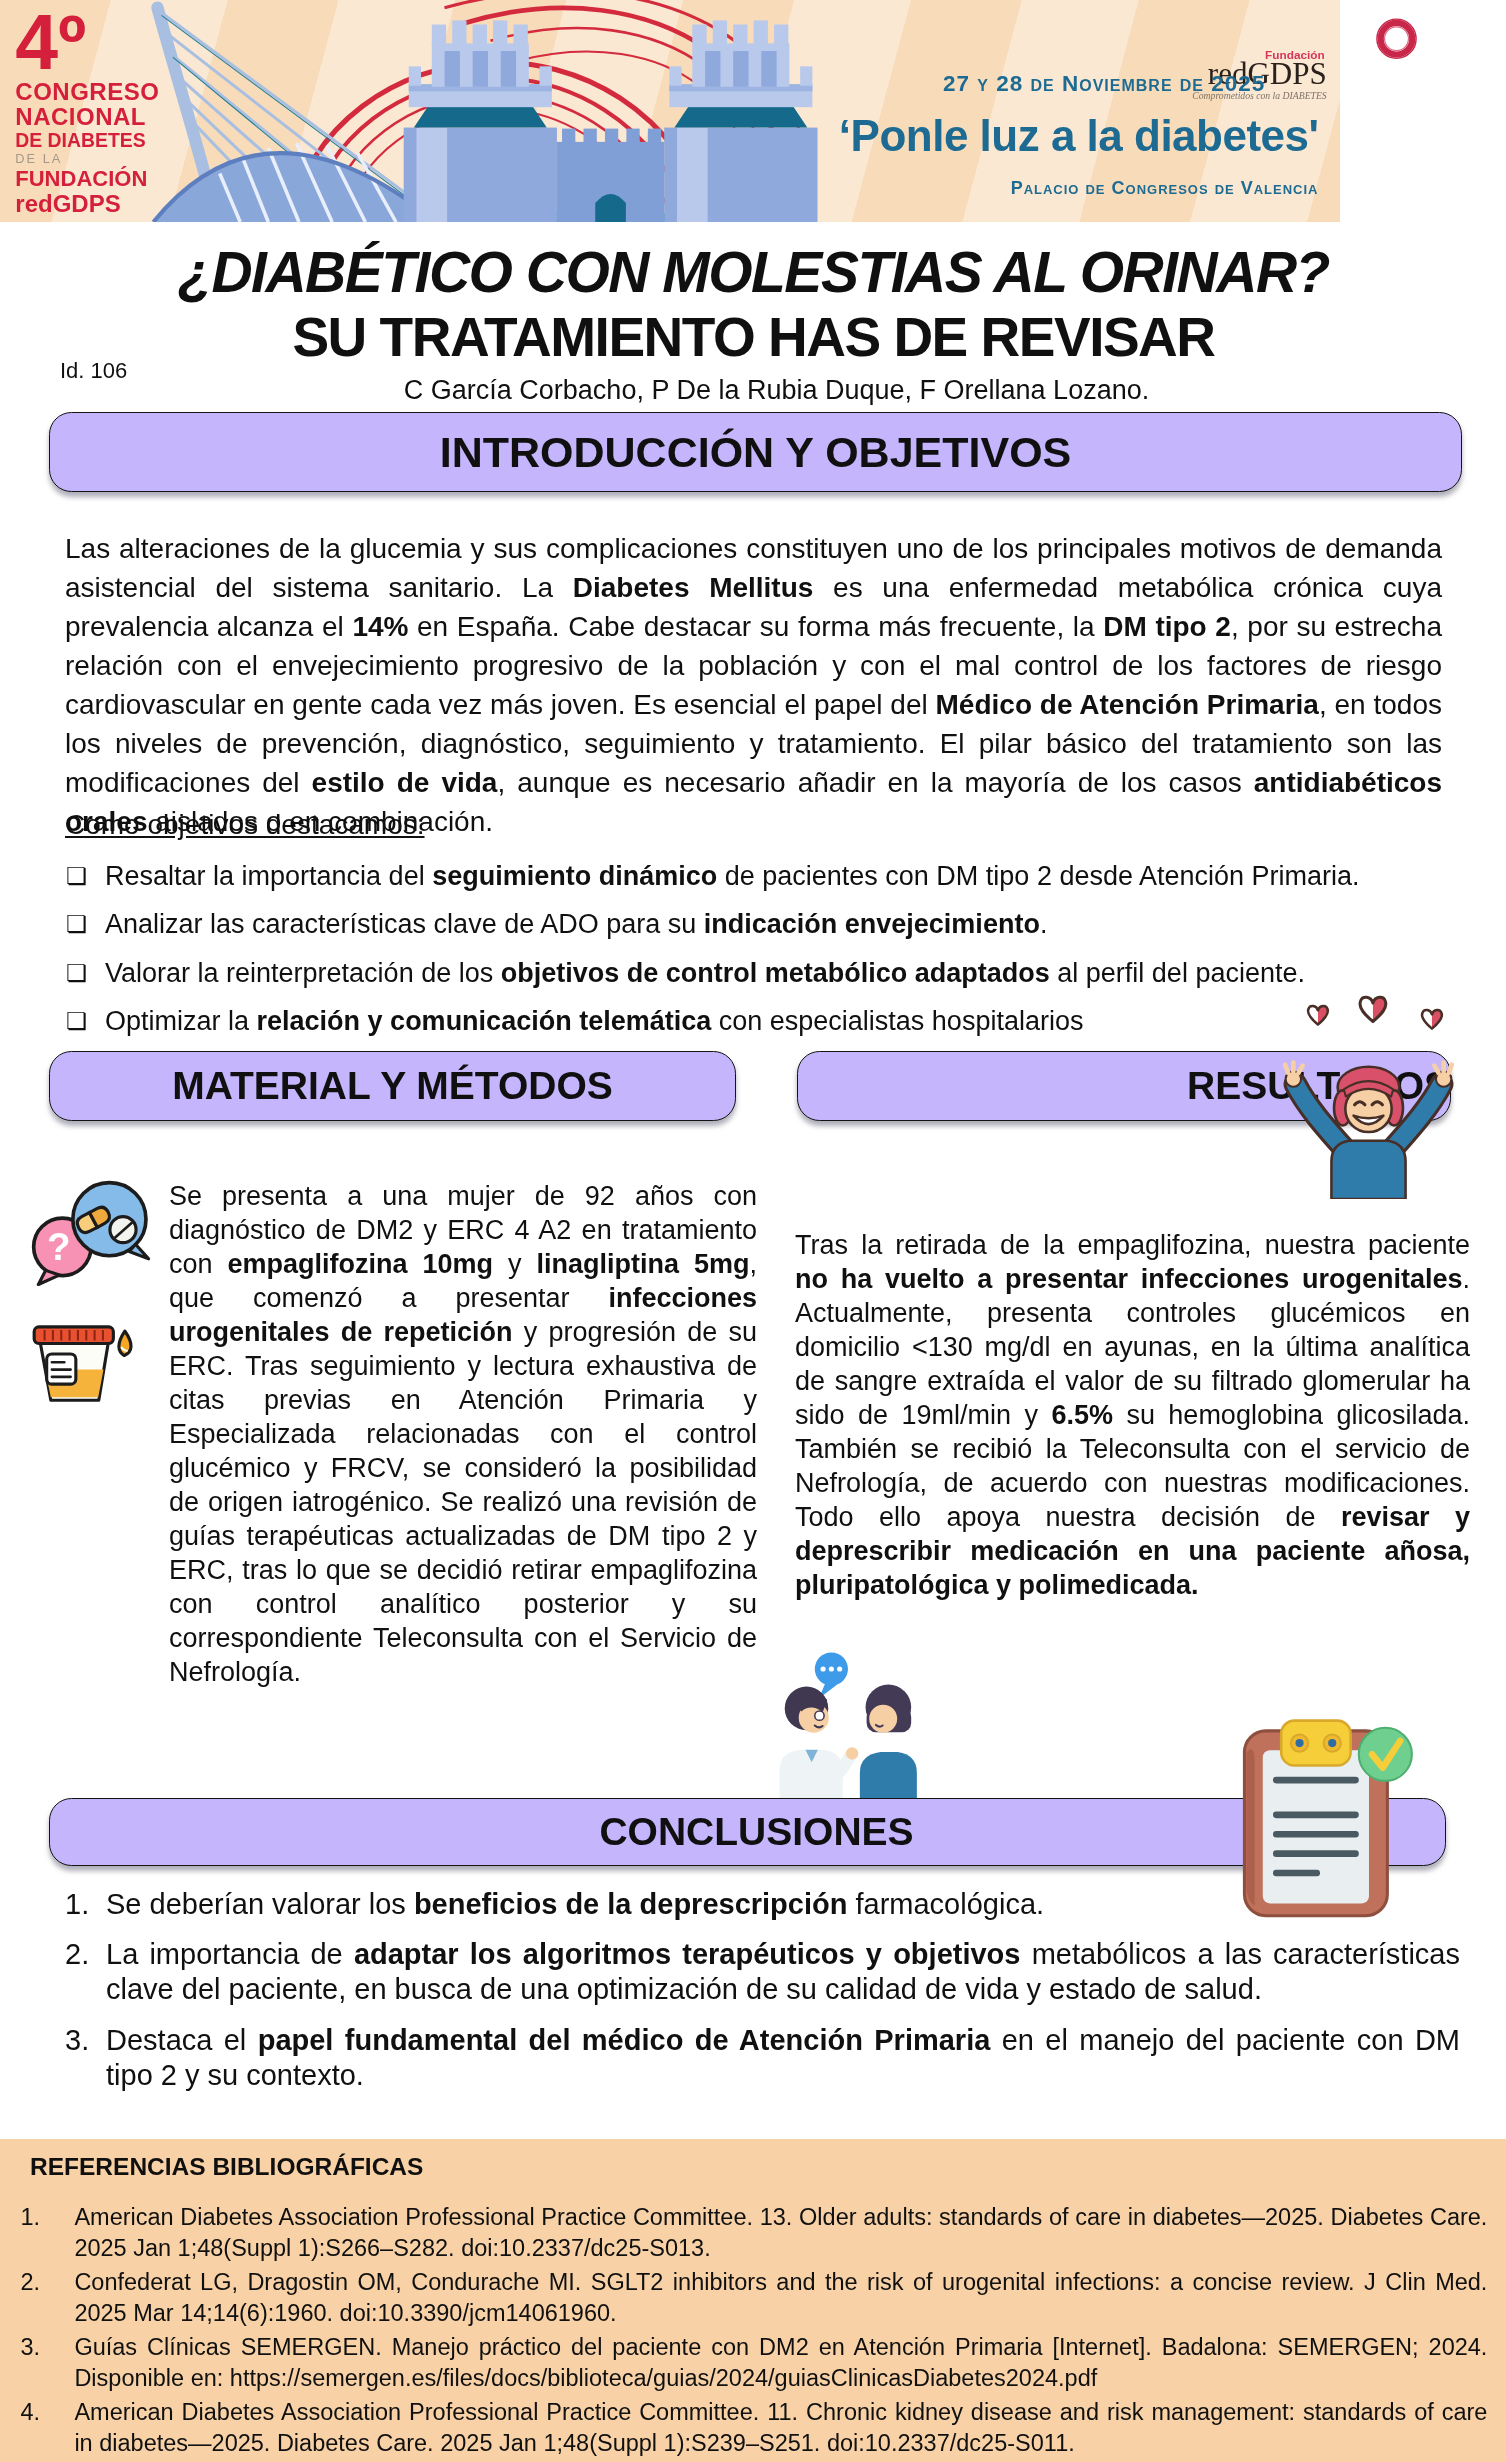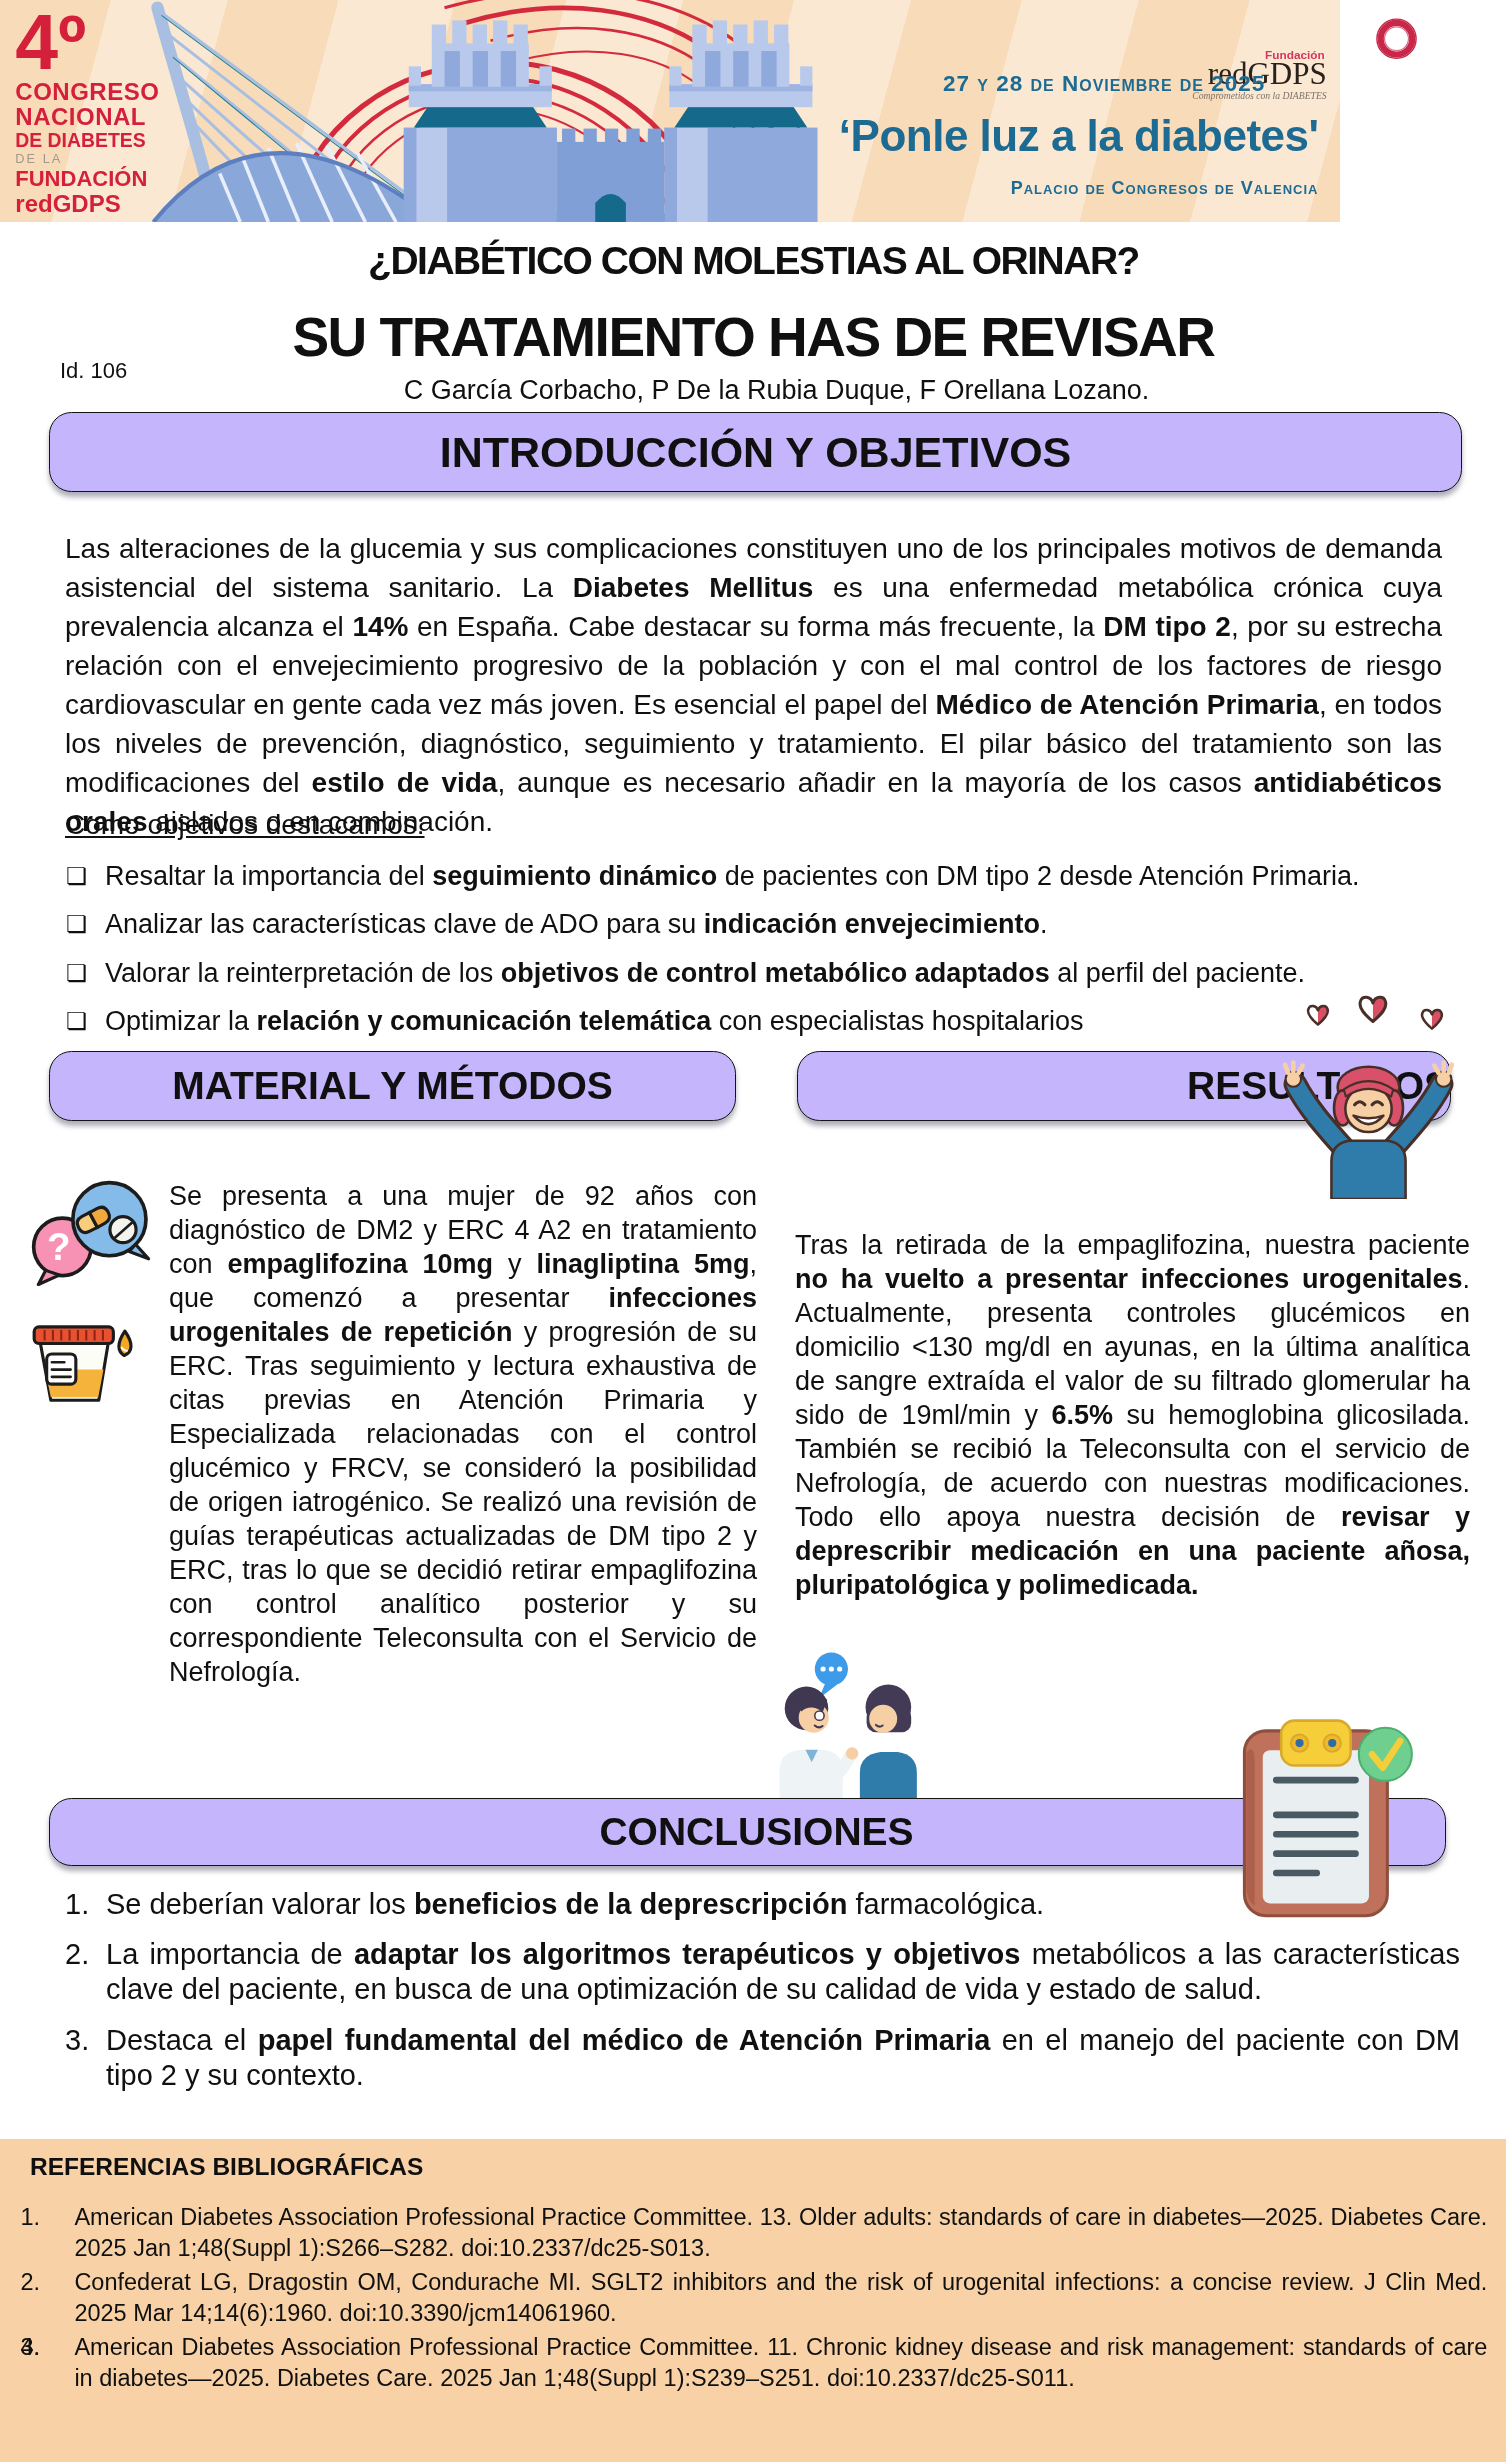--- a/index.html
+++ b/index.html
@@ -20,21 +20,21 @@
   .logo-ring{left:1375px;top:15.3px;width:43px;height:47px;z-index:3;}
   .logo-fund{right:15.3px;top:48px;font-size:11.8px;color:#d5365b;z-index:3;font-weight:bold;}
   .logo-name{right:13.3px;top:56px;font-size:31px;font-family:"Liberation Serif",serif;color:#2a211c;z-index:3;}
   .logo-tag{right:13.3px;top:90px;font-size:9.7px;font-style:italic;font-family:"Liberation Serif",serif;color:#7d7268;z-index:3;}
   .hdr-date{left:943px;top:71px;font-size:22.5px;font-weight:bold;color:#1d6b93;
             font-variant:small-caps;letter-spacing:1px;z-index:3;}
   .hdr-slogan{right:21.5px;top:111px;font-size:44px;font-weight:bold;color:#1d6b93;letter-spacing:-0.5px;z-index:3;}
   .hdr-venue{right:21.5px;top:178px;font-size:18px;font-weight:bold;color:#1d6b93;
              font-variant:small-caps;letter-spacing:1px;z-index:3;}
   
-  .t1{left:0;right:0;top:239px;text-align:center;font-size:39px;font-weight:bold;letter-spacing:-1.5px;}
+  .t1{left:0;right:0;top:239px;text-align:center;font-size:57px;font-weight:bold;letter-spacing:-1.5px;font-style:italic;}
   .t2{left:0;right:0;top:305px;text-align:center;font-size:55px;font-weight:bold;letter-spacing:-1.5px;}
   .pid{left:60px;top:358px;font-size:22px;}
   .auth{left:0;right:0;top:375px;text-align:center;font-size:27px;padding-left:46px;}
   
   .box{background:#c4b5fd;border:1.5px solid #141414;border-radius:22.5px;
        box-shadow:0 4.6px 5.1px rgba(110,110,130,.55);
        display:flex;align-items:center;justify-content:center;font-weight:bold;}
   .box-intro{left:49px;top:412px;width:1411px;height:78px;font-size:43px;}
   .box-meth{left:49px;top:1051px;width:685px;height:68px;font-size:39px;}
   .box-res{left:797px;top:1051px;width:652px;height:68px;font-size:39px;justify-content:flex-end;}
@@ -351,20 +351,21 @@
         <li>
           <span class="num">1.</span>
           <span>American Diabetes Association Professional Practice Committee. 13. Older adults: standards of care in diabetes—2025. Diabetes Care. 2025 Jan 1;48(Suppl 1):S266–S282. doi:10.2337/dc25-S013.</span>
         </li>
         <li>
           <span class="num">2.</span>
           <span>Confederat LG, Dragostin OM, Condurache MI. SGLT2 inhibitors and the risk of urogenital infections: a concise review. J Clin Med. 2025 Mar 14;14(6):1960. doi:10.3390/jcm14061960.</span>
         </li>
         <li>
           <span class="num">3.</span>
+          <span>Guías Clínicas SEMERGEN. Manejo práctico del paciente con DM2 en Atención Primaria [Internet]. Badalona: SEMERGEN; 2024. Disponible en: https://semergen.es/files/docs/biblioteca/guias/2024/guiasClinicasDiabetes2024.pdf</span>
         </li>
         <li>
           <span class="num">4.</span>
           <span>American Diabetes Association Professional Practice Committee. 11. Chronic kidney disease and risk management: standards of care in diabetes—2025. Diabetes Care. 2025 Jan 1;48(Suppl 1):S239–S251. doi:10.2337/dc25-S011.</span>
         </li>
       </ol>
     </div>
   </section>
 
 </div>

